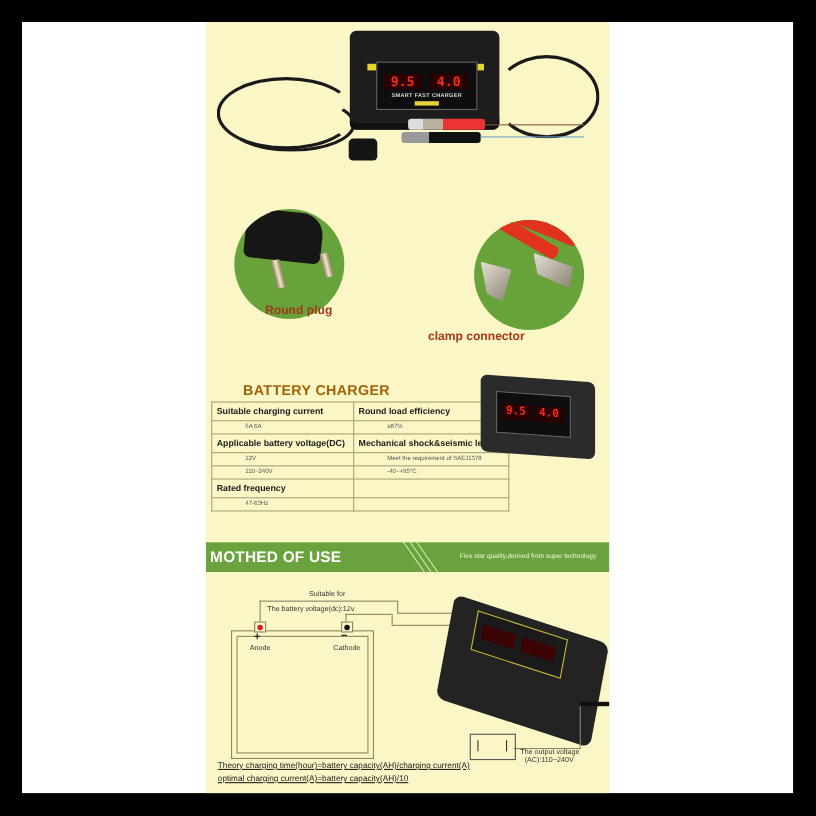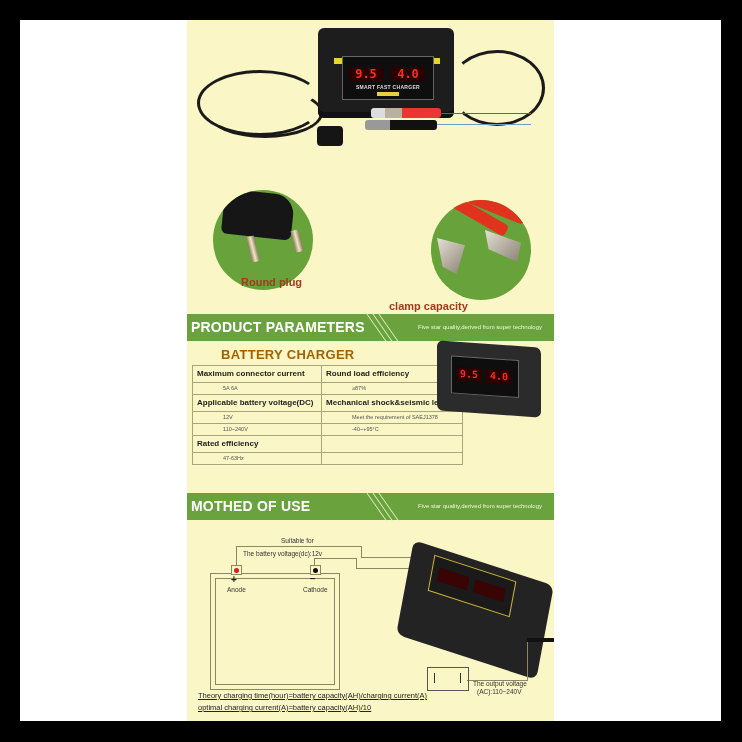--- a/index.html
+++ b/index.html
@@ -94,56 +94,49 @@
     <div class="abs" style="left:80px;top:40px;width:8px;height:22px;background:linear-gradient(90deg,#8a7d5e,#f1e6c4,#8a7d5e);transform:rotate(-14deg);"></div>
   </div>
   <div class="caption" style="left:54px;top:256px;">Round plug</div>
 
   <div class="circle" style="left:244px;top:180px;">
     <div class="abs" style="left:10px;top:8px;width:70px;height:12px;background:#e0321c;border-radius:4px;transform:rotate(30deg);"></div>
     <div class="abs" style="left:36px;top:2px;width:60px;height:12px;background:#e0321c;border-radius:4px;transform:rotate(22deg);"></div>
     <div class="abs" style="left:6px;top:38px;width:28px;height:36px;background:linear-gradient(135deg,#e5e0d6,#8b8272);clip-path:polygon(0 0,100% 20%,70% 100%,20% 80%);"></div>
     <div class="abs" style="left:54px;top:30px;width:36px;height:32px;background:linear-gradient(135deg,#e5e0d6,#8b8272);clip-path:polygon(0 0,100% 40%,90% 100%,10% 60%);"></div>
   </div>
-  <div class="caption" style="left:202px;top:280px;">clamp capacity</div>
-
-  <div class="band" style="top:294px;">
-    <div class="band-title">PRODUCT PARAMETERS</div>
-    <div class="slash" style="left:178px;"></div>
-    <div class="slash" style="left:184px;"></div>
-    <div class="slash" style="left:190px;"></div>
-    <div class="band-sub">Five star quality,derived from super technology</div>
-  </div>
+  <div class="caption" style="left:202px;top:280px;">clamp connector</div>
+
 
   <div class="title-big">BATTERY CHARGER</div>
 
   <table class="params">
     <tbody>
         <tr class="lbl">
-      <td>Maximum connector current</td>
+      <td>Suitable charging current</td>
       <td>Round load efficiency</td>
     </tr>
     <tr class="val">
       <td class="c1">5A 6A</td>
       <td class="c2">≥87%</td>
     </tr>
     <tr class="lbl">
       <td>Applicable battery voltage(DC)</td>
       <td>Mechanical shock&amp;seismic levels</td>
     </tr>
     <tr class="val">
       <td class="c1">12V</td>
       <td class="c2">Meet the requirement of SAEJ1378</td>
     </tr>
     <tr class="val">
       <td class="c1">110~240V</td>
       <td class="c2">-40~+95°C</td>
     </tr>
     <tr class="lbl">
-      <td>Rated efficiency</td>
+      <td>Rated frequency</td>
       <td></td>
     </tr>
     <tr class="val">
       <td class="c1">47-63Hz</td>
       <td class="c2"></td>
     </tr>
   </tbody>
     </table>
 
   <div class="mini">

